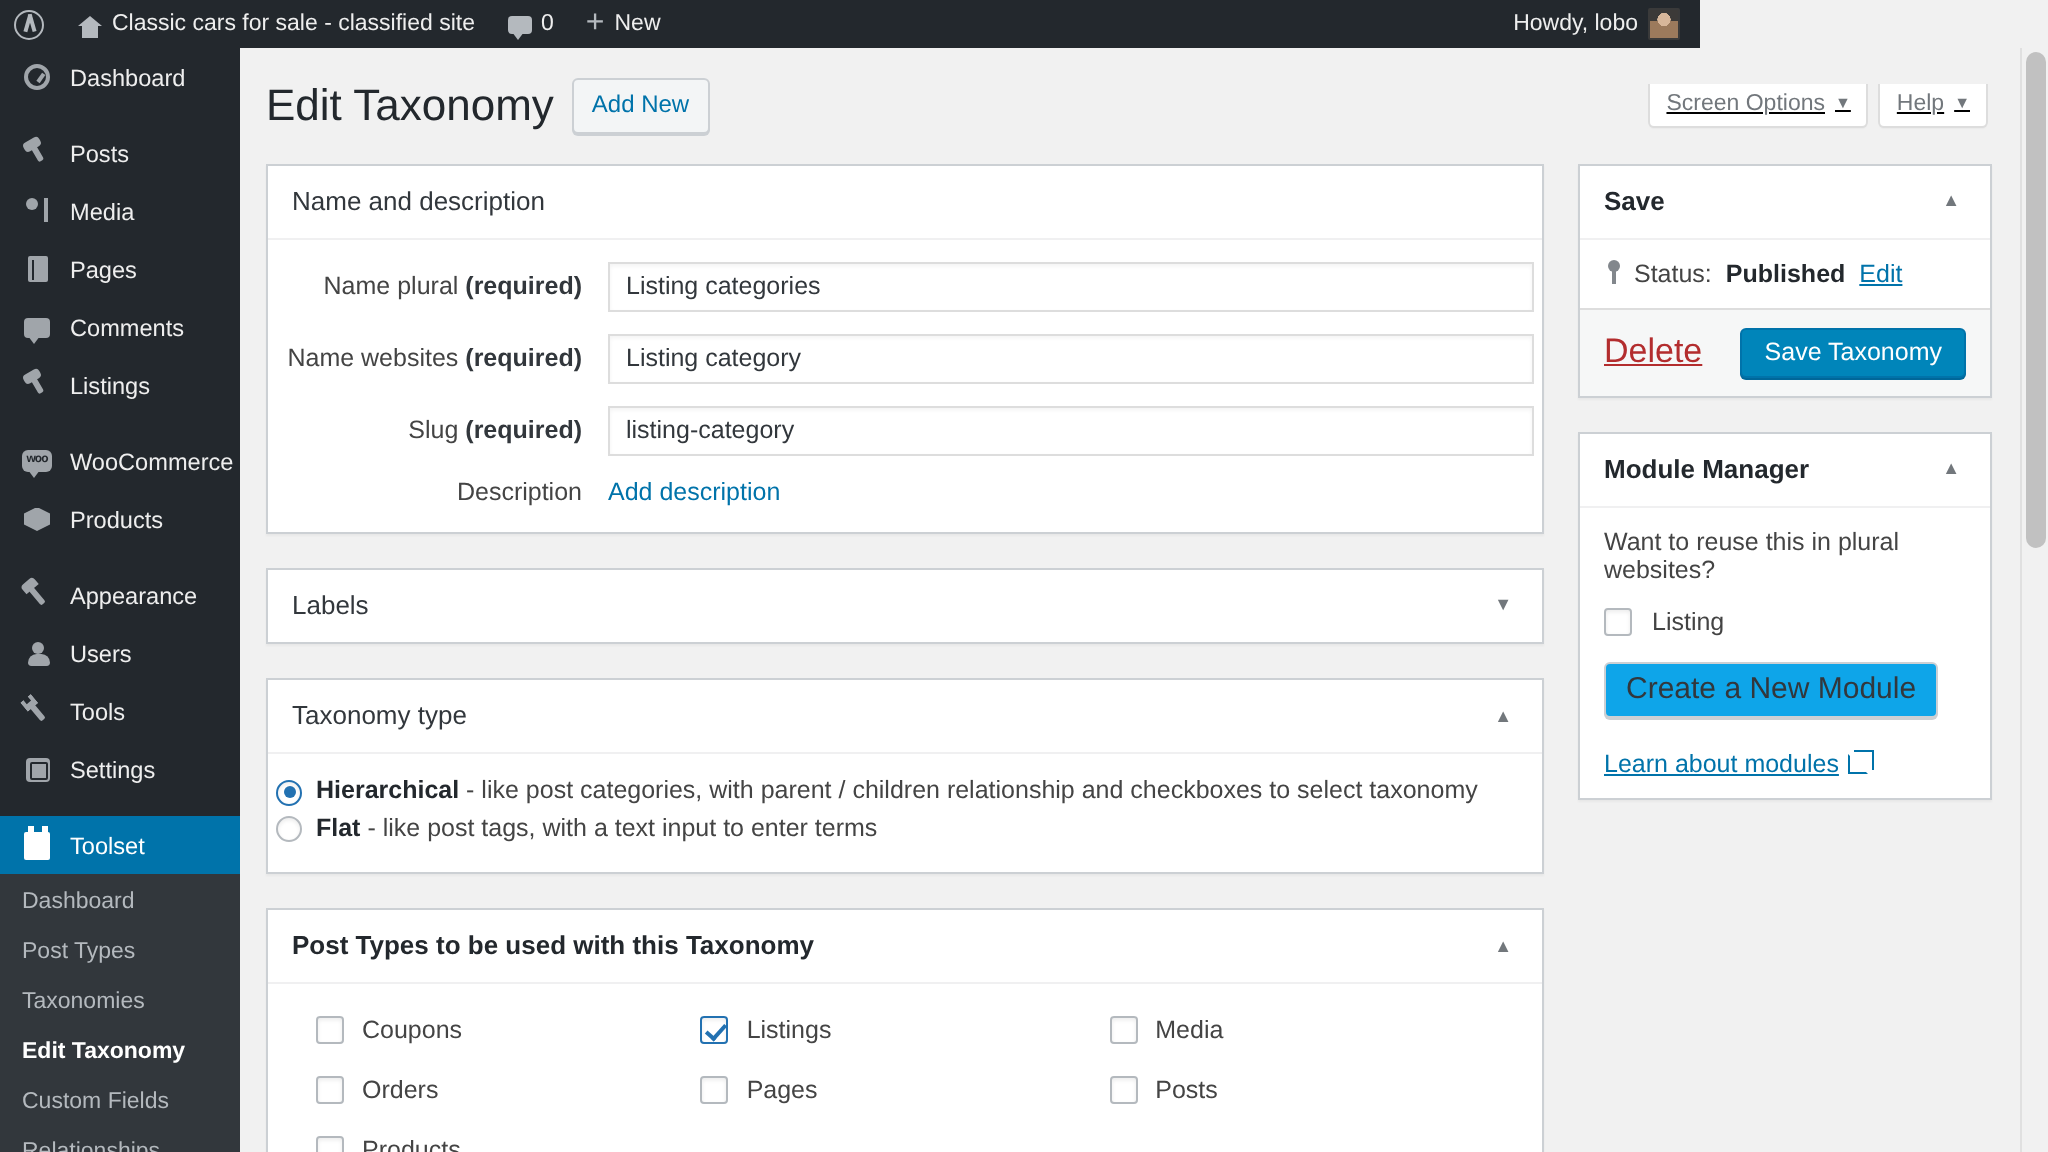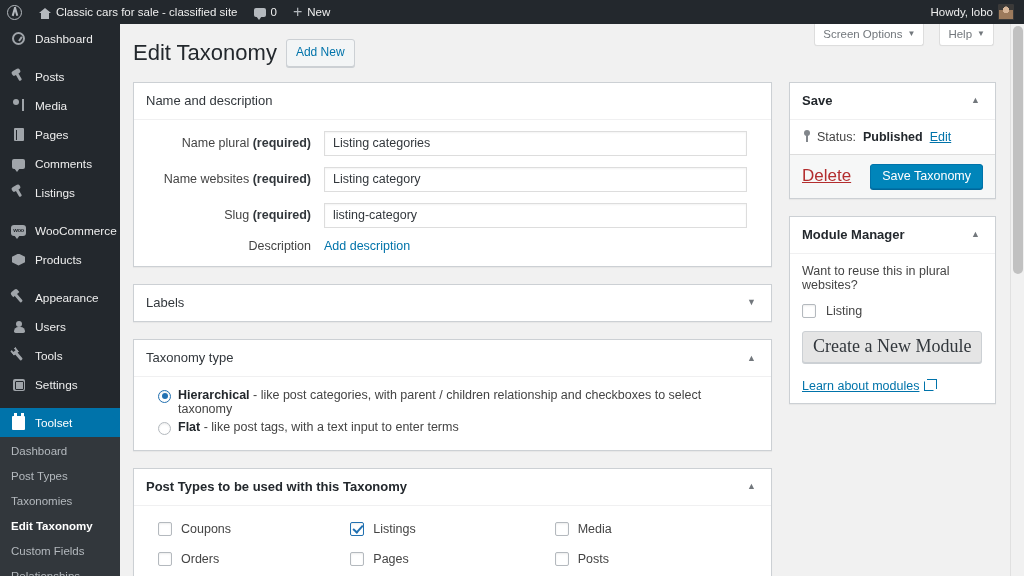--- a/index.html
+++ b/index.html
@@ -7,21 +7,21 @@
     margin: 0; padding: 0;
     width: 1024px; height: 576px;
     overflow: hidden;
     font-family: "Liberation Sans", sans-serif;
     background: #f1f1f1;
   }
   body { position: relative; }
 
   
   #adminbar {
-    position: absolute; top: 0; left: 0; width: 1024px; height: 24px;
+    position: absolute; top: 0; left: 0; width: 850px; height: 24px;
     background: #23282d; color: #eee;
     display: flex; align-items: center;
     font-size: 11.5px; z-index: 50;
   }
   .ab-item {
     display: flex; align-items: center; gap: 5px;
     height: 24px; padding: 0 8px; color: #eee; cursor: pointer;
     white-space: nowrap;
   }
   .ab-logo { padding: 0 9px 0 7px; }
@@ -198,22 +198,22 @@
   }
   .submenu-item.current { color: #fff; font-weight: bold; }
 
   
   #wpbody {
     position: absolute; top: 24px; left: 120px;
     width: 890px; height: 552px; background: #f1f1f1;
     overflow: hidden;
   }
   .screen-meta-links {
-    position: absolute; top: 0; right: 16px;
-    display: flex; gap: 15px; z-index: 20;
+    position: absolute; top: 18px; right: 16px;
+    display: flex; gap: 5px; z-index: 20; text-decoration: underline;
   }
   .sm-toggle {
     background: #fff; border: 1px solid #ddd; border-top: none;
     border-radius: 0 0 3px 3px;
     font-size: 11.5px; color: #72777c; padding: 4px 8px 5px;
     cursor: pointer; display: flex; align-items: center; gap: 5px;
     box-shadow: 0 1px 1px -1px rgba(0,0,0,.1);
   }
   .caret-dn { font-size: 8px; line-height: 1; }
 
@@ -245,21 +245,21 @@
     cursor: pointer;
   }
   .postbox-header.plain { border-bottom: none; }
   .postbox-title {
     font-size: 13px; font-weight: bold; color: #23282d; line-height: 1.4;
   }
   .postbox-title.light { font-weight: normal; color: #32373c; }
   .toggle-arrow {
     color: #72777c; font-size: 9px; line-height: 1; padding: 2px 3px;
   }
-  .inside { padding: 11px 24px; }
+  .inside { padding: 11px 4px; }
 
   
   .form-row {
     display: flex; align-items: center; margin-bottom: 11px;
   }
   .form-label {
     width: 166px; flex: 0 0 166px; text-align: right; padding-right: 13px;
     font-size: 12.5px; color: #444;
   }
   .form-label b { font-weight: bold; color: #32373c; }
@@ -331,24 +331,24 @@
   .link-delete {
     color: #b32d2e; font-size: 17px; cursor: pointer; text-decoration: underline;
   }
   .btn-primary {
     background: #0085ba; border: 1px solid #0073aa; color: #fff;
     font-size: 12.5px; padding: 4px 11px 5px; border-radius: 3px;
     cursor: pointer; box-shadow: 0 1px 0 #006799;
     font-family: "Liberation Sans", sans-serif;
   }
   .btn-secondary {
-    background: #e5e5e5; border: 1px solid #ccd0d4; color: #32373c;
-    font-size: 18px; padding: 4px 10px 5px; border-radius: 3px;
+    background: #0ea5e9; border: 1px solid #ccd0d4; color: #32373c;
+    font-size: 15px; padding: 4px 10px 5px; border-radius: 3px;
     cursor: pointer; box-shadow: 0 1px 0 #ccd0d4; margin-top: 2px;
-    font-family: Liberation Serif, serif;
+    font-family: Liberation Sans, sans-serif;
   }
   .mm-text { margin-bottom: 12px; color: #444; }
   .mm-cb-row {
     display: flex; align-items: center; gap: 10px;
     margin-bottom: 11px; cursor: pointer;
   }
   .mm-link-row { margin-top: 16px; display: flex; align-items: center; gap: 5px; }
   .ext-ico {
     width: 10px; height: 10px; border: 1.3px solid #0073aa;
     border-top-color: transparent; border-right-color: transparent;

